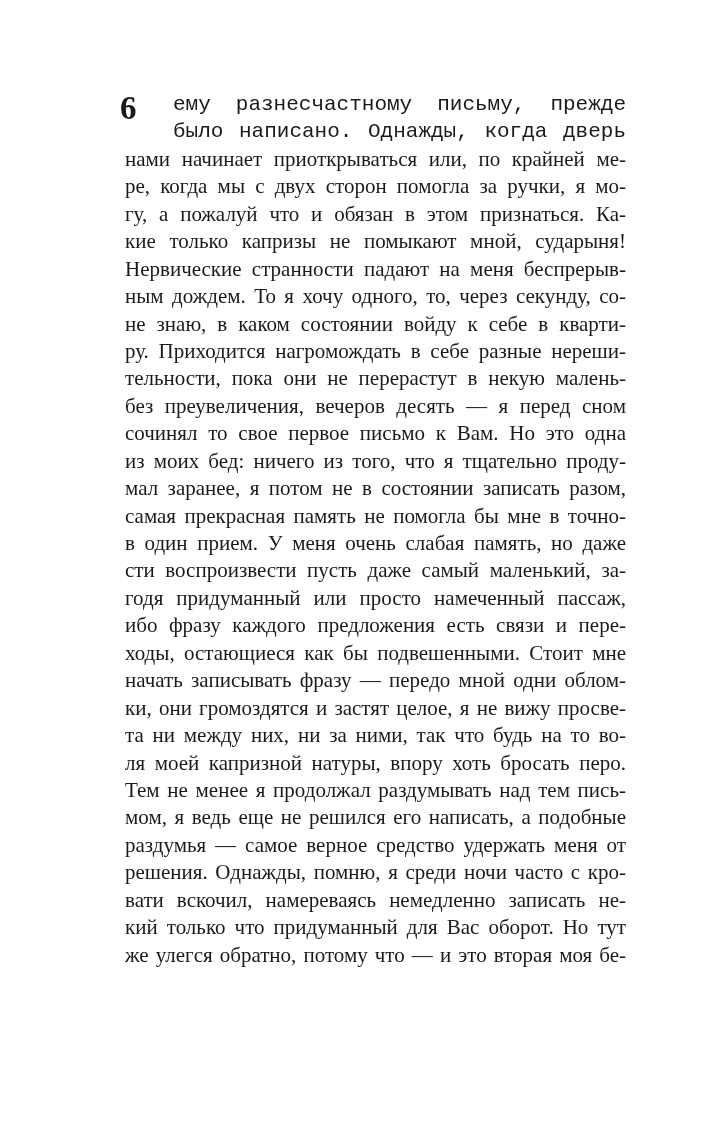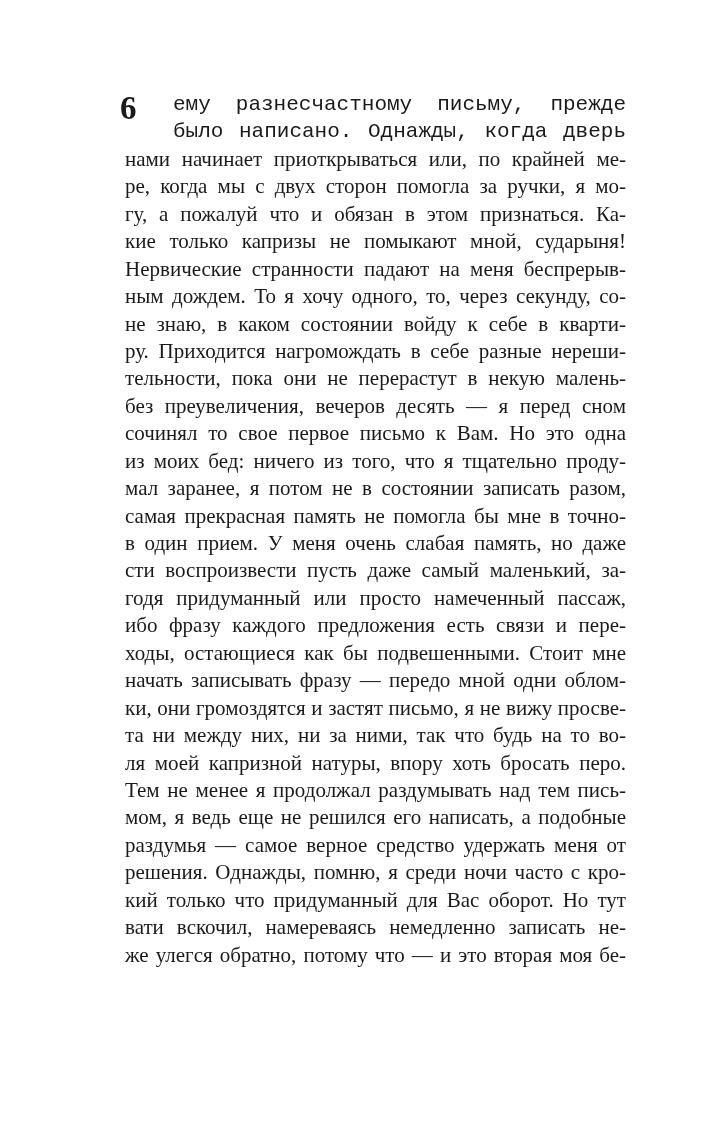--- a/index.html
+++ b/index.html
@@ -67,24 +67,24 @@
       <div class="line">сочинял то свое первое письмо к Вам. Но это одна</div>
       <div class="line">из моих бед: ничего из того, что я тщательно проду-</div>
       <div class="line">мал заранее, я потом не в состоянии записать разом,</div>
       <div class="line">самая прекрасная память не помогла бы мне в точно-</div>
       <div class="line">в один прием. У меня очень слабая память, но даже</div>
       <div class="line">сти воспроизвести пусть даже самый маленький, за-</div>
       <div class="line">годя придуманный или просто намеченный пассаж,</div>
       <div class="line">ибо фразу каждого предложения есть связи и пере-</div>
       <div class="line">ходы, остающиеся как бы подвешенными. Стоит мне</div>
       <div class="line">начать записывать фразу — передо мной одни облом-</div>
-      <div class="line">ки, они громоздятся и застят письмо, я не вижу просве-</div>
+      <div class="line">ки, они громоздятся и застят целое, я не вижу просве-</div>
       <div class="line">та ни между них, ни за ними, так что будь на то во-</div>
       <div class="line">ля моей капризной натуры, впору хоть бросать перо.</div>
       <div class="line">Тем не менее я продолжал раздумывать над тем пись-</div>
       <div class="line">мом, я ведь еще не решился его написать, а подобные</div>
       <div class="line">раздумья — самое верное средство удержать меня от</div>
       <div class="line">решения. Однажды, помню, я среди ночи часто с кро-</div>
+      <div class="line">вати вскочил, намереваясь немедленно записать не-</div>
       <div class="line">кий только что придуманный для Вас оборот. Но тут</div>
-      <div class="line">вати вскочил, намереваясь немедленно записать не-</div>
       <div class="line">же улегся обратно, потому что — и это вторая моя бе-</div>
     </div>
 </div>
 
 </body></html>

